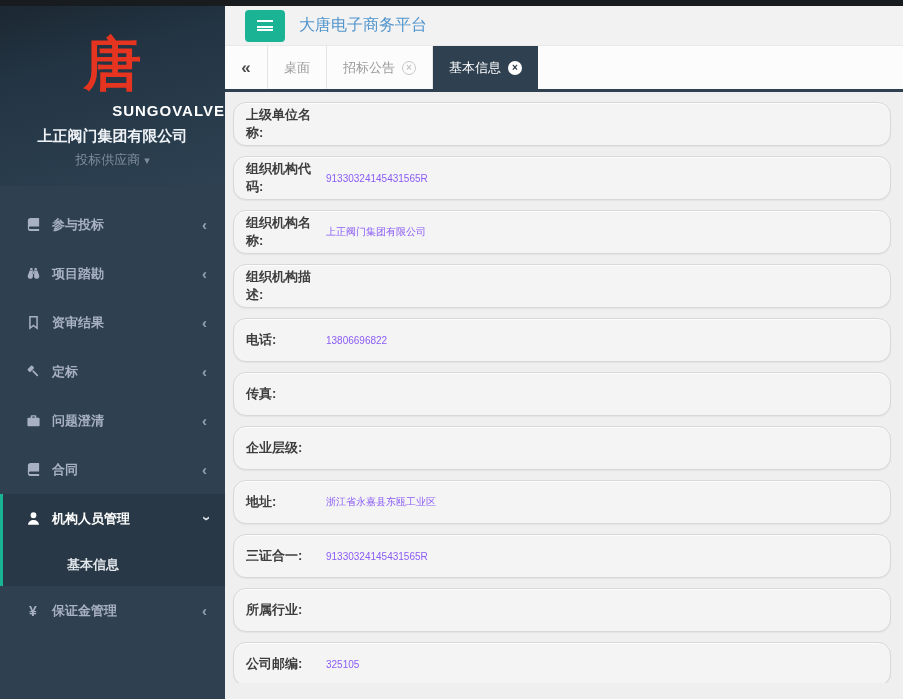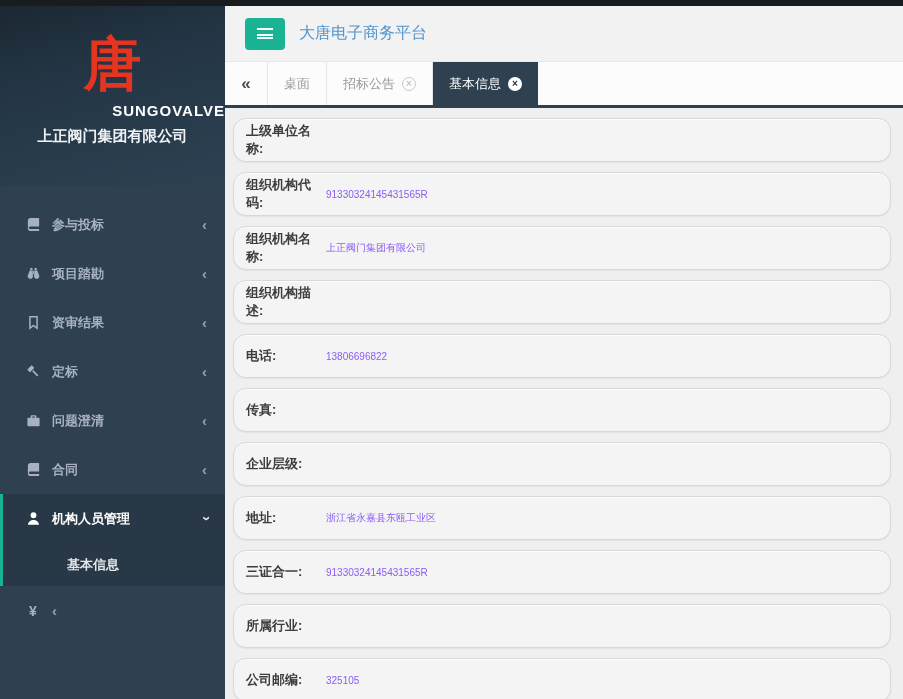--- a/index.html
+++ b/index.html
@@ -29,21 +29,21 @@
   .nav-group.active { background:#293846; border-left:3px solid #1ab394; }
   .nav-group.active .nav-item { padding-left:21px; color:#ffffff;align-items:center; }
   .nav-group.active .nav-item .ico { color:#ffffff; }
   .nav-group.active .chev { color:#dfe4ea; }
   .sub-item { height:43px; display:flex; align-items:center; padding-left:64px;
     color:#e2e7ec; font-size:13px; font-weight:bold; cursor:pointer; }
   .yen-ico { font-size:14px; font-weight:bold; }
 
   
   .main { position:absolute; left:225px; top:6px; width:678px; height:693px; }
-  .navbar { height:56px; background:#f2f2f3; display:flex; align-items:center; padding-left:20px;
+  .navbar { height:40px; background:#f2f2f3; display:flex; align-items:center; padding-left:20px;
     border-bottom:1px solid #e9e9e9; }
   .burger { width:40px; height:32px; background:#1ab394; border:none; border-radius:4px;
     display:flex; align-items:center; justify-content:center; cursor:pointer; }
   .burger-icon { position:relative; width:16px; height:11px;
     border-top:2px solid #fff; border-bottom:2px solid #fff; display:block; }
   .burger-icon::after { content:""; position:absolute; left:0; top:3.5px; width:16px; height:2px; background:#fff; }
   .app-title { margin-left:14px; font-size:16px; color:#5195cc; }
 
   .tabbar { height:43px; background:#fcfcfc; display:flex; align-items:stretch; }
   .tab-collapse { width:43px; display:flex; align-items:center; justify-content:center;
@@ -69,20 +69,23 @@
 </head>
 <body>
 
 <div class="top-strip"></div>
 
 <aside class="sidebar">
   <div class="side-head">
     <div class="logo">唐</div>
     <div class="brand">SUNGOVALVE</div>
     <div class="company">上正阀门集团有限公司</div>
+    <div class="role">
+      <span>投标供应商</span><span class="caret">▾</span>
+    </div>
   </div>
   <nav class="menu" id="menu">
       <div class="nav-group">
         <div class="nav-item">
           <span class="ico">
             <svg viewBox="0 0 16 16" width="15" height="15">
               <path fill="currentColor" d="M13.5 1H4.8C3.2 1 2 2.2 2 3.8v8.4C2 13.8 3.2 15 4.8 15H14v-2.1H4.8c-.9 0-1.7-.5-1.8-1.4.1-.8.9-1.4 1.8-1.4H14V1.5c0-.3-.2-.5-.5-.5z"></path>
             </svg>
           </span>
           <span class="lbl">参与投标</span>
@@ -157,20 +160,21 @@
           <span class="lbl">机构人员管理</span>
           <span class="chev down">‹</span>
         </div>
         <div class="sub-item">基本信息</div>
       </div>
       <div class="nav-group">
         <div class="nav-item">
           <span class="ico">
             <span class="yen-ico">¥</span>
           </span>
+          <span class="lbl">保证金管理</span>
           <span class="chev">‹</span>
         </div>
       </div>
     </nav>
 </aside>
 
 <div class="main">
   <header class="navbar">
     <button class="burger">
       <span class="burger-icon"></span>

